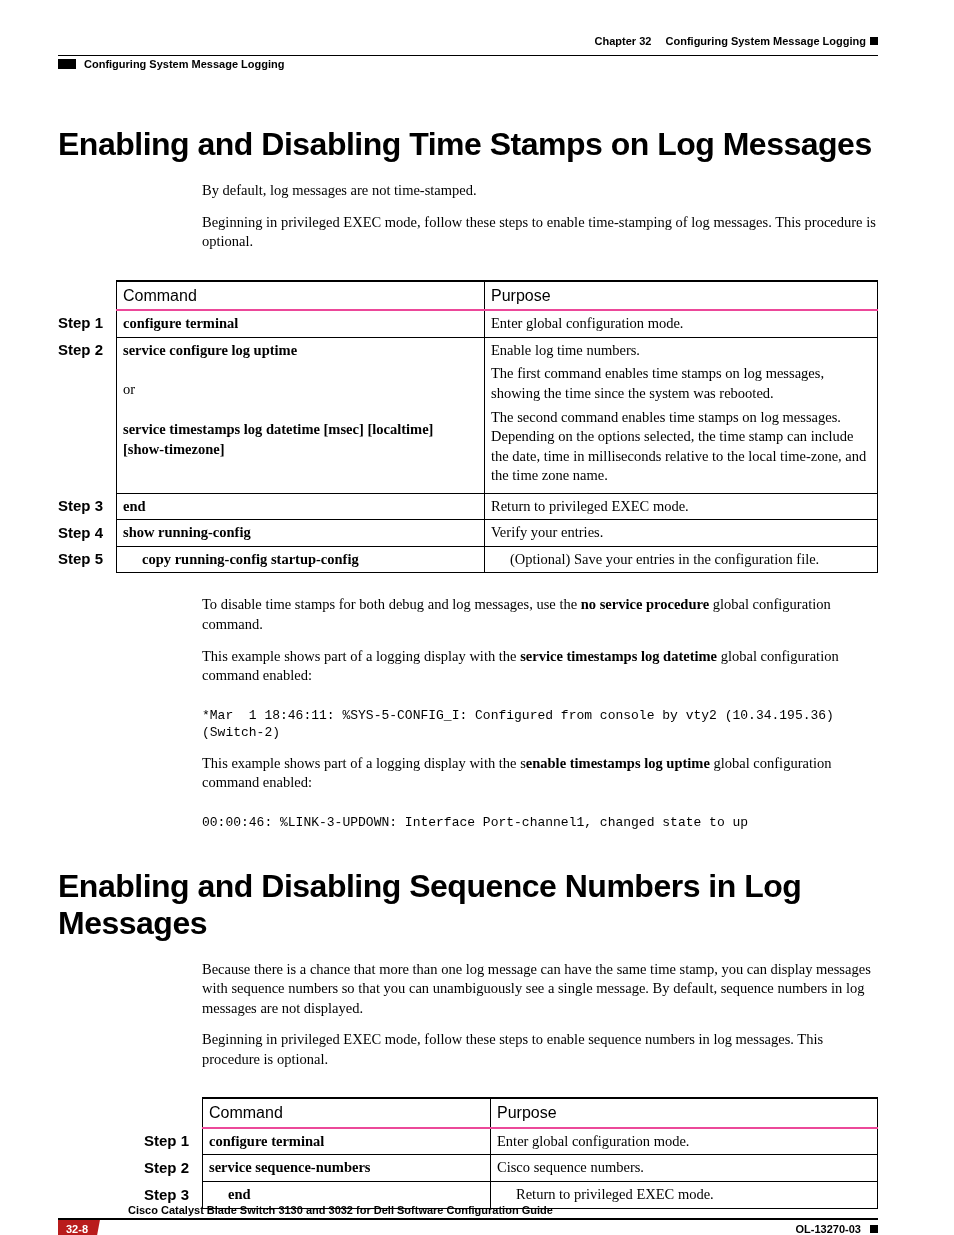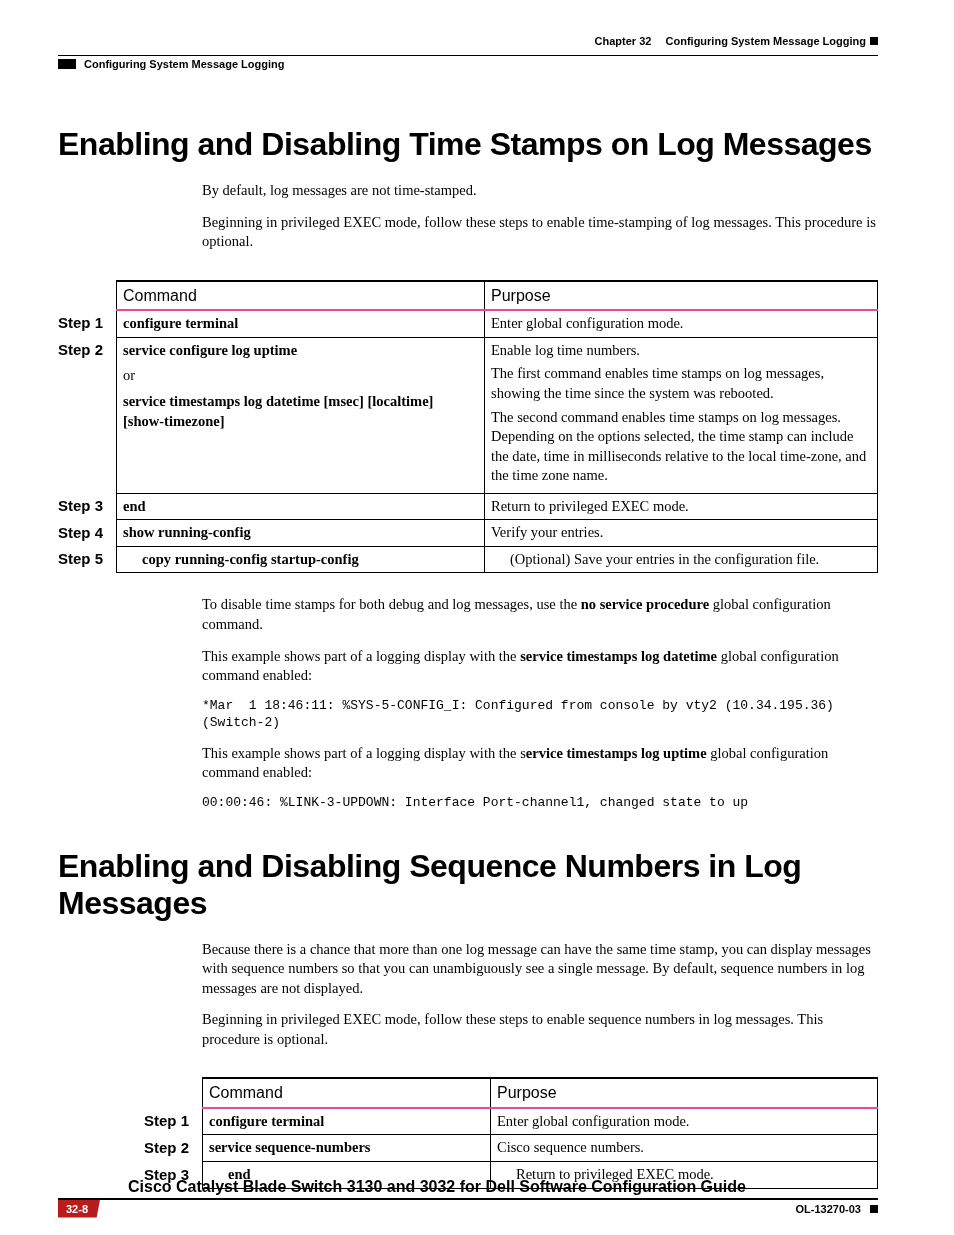--- a/index.html
+++ b/index.html
@@ -45,21 +45,21 @@
   .body-indent {
     margin-left: 144px;
     margin-right: 0;
   }
   p { margin: 0 0 12px 0; line-height: 1.35; }
   .bold { font-weight: bold; }
   .mono {
     font-family: "Courier New", Courier, monospace;
     font-size: 13px;
     white-space: pre-wrap;
-    margin: 2px 0 12px 0;
+    margin: 22px 0 12px 0;
     line-height: 1.3;
   }
 
   table.cmd {
     border-collapse: collapse;
     width: 100%;
     margin: 28px 0 22px 0;
   }
   table.cmd td, table.cmd th {
     border-left: 1px solid #000;
@@ -93,21 +93,21 @@
 
   .footer {
     position: absolute;
     bottom: 28px;
     left: 58px;
     right: 76px;
   }
   .footer-title {
     font-family: Arial, Helvetica, sans-serif;
     font-weight: bold;
-    font-size: 16px;
+    font-size: 11px;
     border-bottom: 2px solid #000;
     padding-bottom: 2px;
     padding-left: 70px;
   }
   .footer-row {
     display: flex;
     justify-content: space-between;
     align-items: center;
     font-family: Arial, Helvetica, sans-serif;
     font-size: 11px;
@@ -161,21 +161,21 @@
     <tbody>
       <tr class="row-border">
         <td class="stepcol">Step 1</td>
         <td class="cmdcol">configure terminal</td>
         <td>Enter global configuration mode.</td>
       </tr>
       <tr class="row-border">
         <td class="stepcol">Step 2</td>
         <td class="cmdcol">
           <div>service configure log uptime</div>
-          <div style="font-weight:normal; margin:6px 0;">or</div>
+          <div style="font-weight:normal; margin:20px 0;">or</div>
           <div>service timestamps log datetime [msec] [localtime] [show-timezone]</div>
         </td>
         <td>
           <div class="purpose-para">Enable log time numbers.</div>
           <div class="purpose-para">The first command enables time stamps on log messages, showing the time since the system was rebooted.</div>
           <div class="purpose-para">The second command enables time stamps on log messages. Depending on the options selected, the time stamp can include the date, time in milliseconds relative to the local time-zone, and the time zone name.</div>
         </td>
       </tr>
       <tr class="row-border">
         <td class="stepcol">Step 3</td>
@@ -197,21 +197,21 @@
 
   <div class="body-indent">
     <p>
       <span>To disable time stamps for both debug and log messages, use the </span><span class="bold">no service procedure</span><span> global configuration command.</span>
     </p>
     <p>
       <span>This example shows part of a logging display with the </span><span class="bold">service timestamps log datetime</span><span> global configuration command enabled:</span>
     </p>
     <div class="mono">*Mar  1 18:46:11: %SYS-5-CONFIG_I: Configured from console by vty2 (10.34.195.36) (Switch-2)</div>
     <p>
-      <span>This example shows part of a logging display with the s</span><span class="bold">ervice timestamps log uptime</span><span> global configuration command enabled:</span>
+      <span>This example shows part of a logging display with the s</span><span class="bold">enable timestamps log uptime</span><span> global configuration command enabled:</span>
     </p>
     <div class="mono">00:00:46: %LINK-3-UPDOWN: Interface Port-channel1, changed state to up</div>
   </div>
 
   <h2 style="margin-top:36px;">Enabling and Disabling Sequence Numbers in Log Messages</h2>
 
   <div class="body-indent">
     <p>Because there is a chance that more than one log message can have the same time stamp, you can display messages with sequence numbers so that you can unambiguously see a single message. By default, sequence numbers in log messages are not displayed.</p>
     <p>Beginning in privileged EXEC mode, follow these steps to enable sequence numbers in log messages. This procedure is optional.</p>
   </div>

